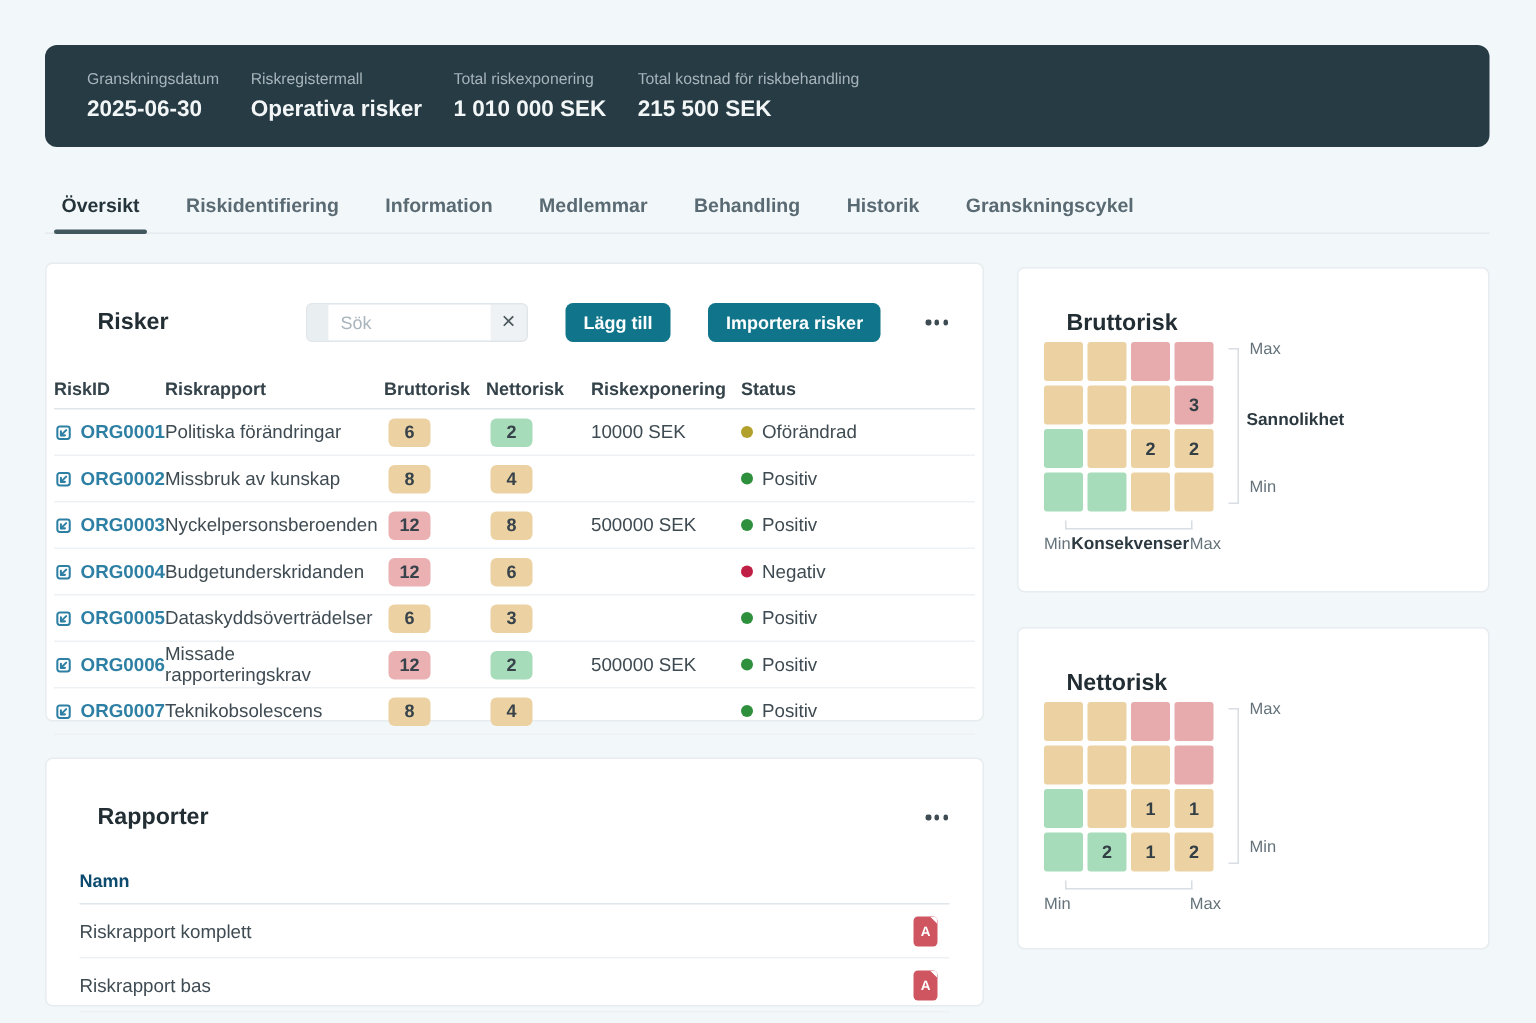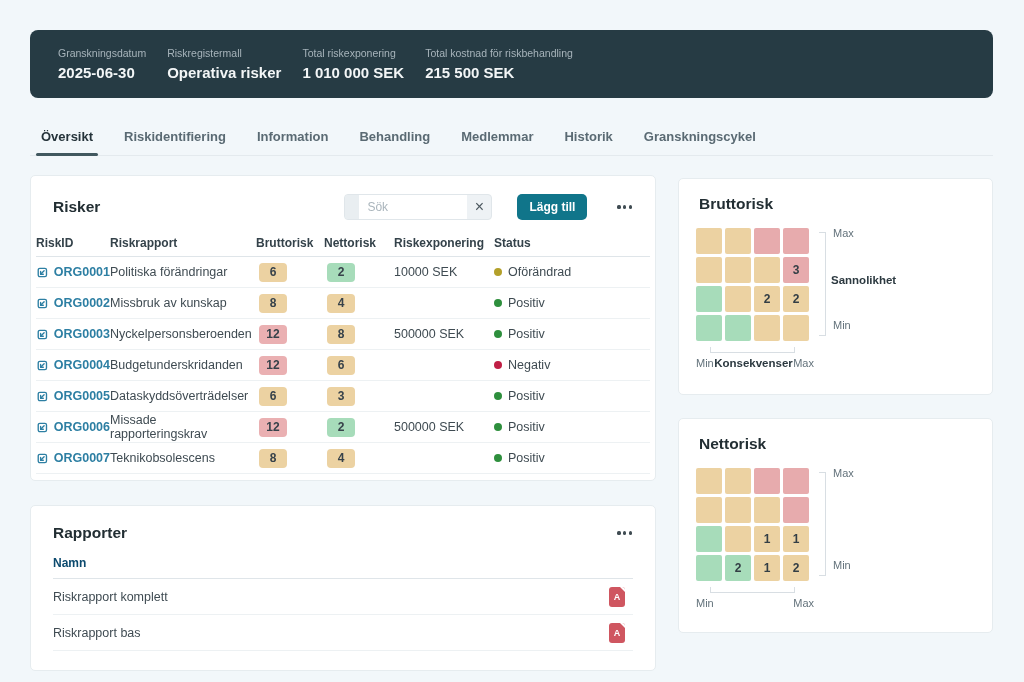--- a/index.html
+++ b/index.html
@@ -25,21 +25,21 @@
     display:flex;align-items:center;position:relative;cursor:pointer;white-space:nowrap}
   .tab.active{color:#25333a}
   .tab.active::after{content:"";position:absolute;left:6px;right:6px;bottom:-1px;height:3px;
     background:#41585f;border-radius:2px}
   
   .panel{position:absolute;background:#fff;border:1px solid #e6ecef;border-radius:5px;box-sizing:border-box}
   .risks{left:30px;top:175px;width:626px;height:306px}
   .reports{left:30px;top:505px;width:626px;height:166px}
   .mx-brutto{left:678px;top:178px;width:315px;height:217px}
   .mx-netto{left:678px;top:418px;width:315px;height:215px}
-  .panel h2{margin:0;font-size:15.5px;font-weight:700;color:#222e33}
+  .panel h2{margin:12px;font-size:15.5px;font-weight:700;color:#222e33}
   
   .risks .panel-head{display:flex;align-items:center;justify-content:space-between;
     padding:18px 18px 10px 22px}
   .controls{display:flex;align-items:center;gap:25px}
   .search{display:flex;align-items:center;width:148px;height:26px;background:#eef2f5;
     border:1px solid #e0e6ea;border-radius:4px;overflow:hidden;box-sizing:border-box}
   .search .seg{width:14px;height:100%;background:#e9eef1}
   .search input{flex:1;height:100%;border:none;outline:none;background:#fff;font-size:12px;
     padding:0 8px;color:#444;min-width:0;font-family:inherit}
   .search input::placeholder{color:#aab5bc}
@@ -110,36 +110,37 @@
     <div class="tb-item">
       <div class="lbl">Total kostnad för riskbehandling</div>
       <div class="val">215 500 SEK</div>
     </div>
   </header>
 
 <nav class="tabs" id="tabs">
     <div class="tab active">Översikt</div>
     <div class="tab">Riskidentifiering</div>
     <div class="tab">Information</div>
+    <div class="tab">Medlemmar</div>
     <div class="tab">Behandling</div>
-    <div class="tab">Medlemmar</div>
     <div class="tab">Historik</div>
     <div class="tab">Granskningscykel</div>
   </nav>
 
 <section class="panel risks">
   <div class="panel-head">
     <h2>Risker</h2>
     <div class="controls">
       <div class="search">
         <span class="seg"></span>
         <input placeholder="Sök" style="">
         <span class="clear">×</span>
       </div>
       <button class="btn">Lägg till</button>
+      <button class="btn">Importera risker</button>
       <div class="dots">
           <i></i>
           <i></i>
           <i></i>
         </div>
     </div>
   </div>
   <div class="table" id="riskTable">
       <div class="trow head">
         <div>RiskID</div>

